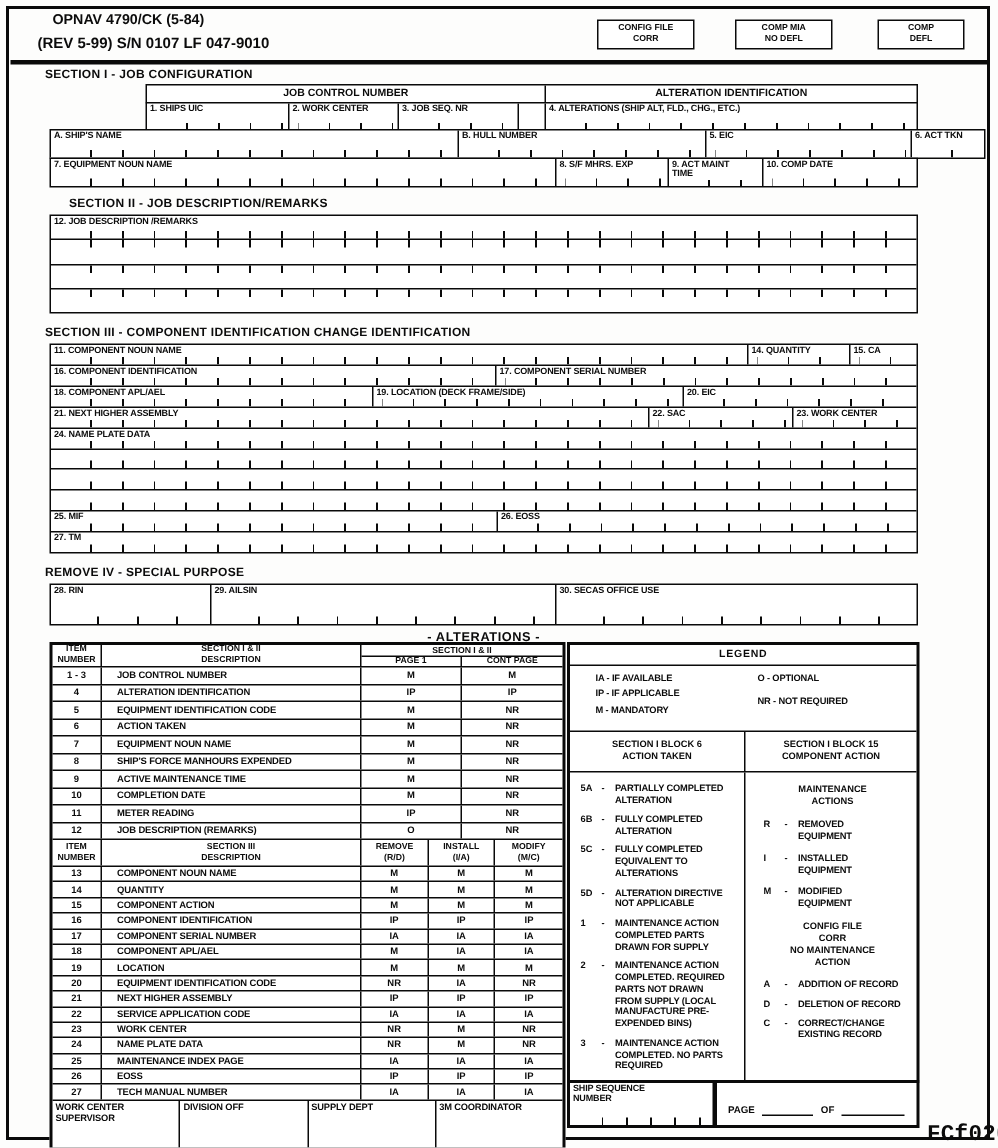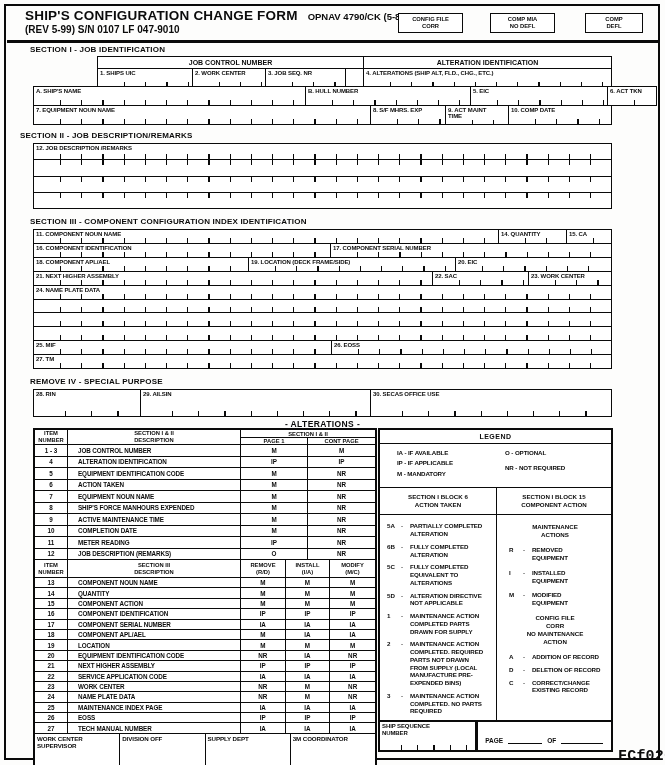--- a/index.html
+++ b/index.html
@@ -88,32 +88,31 @@
   .blank { display:inline-block; border-bottom:1px solid #0a0a0a; height:7px; }
   .figid { position:absolute; left:618px; top:748px; font-size:15px; font-weight:bold; letter-spacing:.2px;font-family:Liberation Mono, monospace; }
 </style>
 </head>
 <body>
 
 <div class="frame"></div>
 <div class="rule" style="top:40px"></div>
 
 <div class="abs" style="left:25px; top:8px; display:flex; align-items:baseline;">
-  <span class="form-title">SHIP'S CONFIGURATION CHANGE FORM</span>
   <span class="form-no">OPNAV 4790/CK (5-84)</span>
 </div>
 <div class="abs rev-line" style="left:25px; top:24px">(REV 5-99) S/N 0107 LF 047-9010</div>
 <div class="abs hdr-box" style="left:398px; top:13px; width:65px; height:20px">CONFIG FILE
 CORR</div>
 <div class="abs hdr-box" style="left:490px; top:13px; width:65px; height:20px">COMP MIA
 NO DEFL</div>
 <div class="abs hdr-box" style="left:585px; top:13px; width:58px; height:20px">COMP
 DEFL</div>
 
-<div class="abs sec-title" style="left:30px; top:45px">SECTION I - JOB IDENTIFICATION</div>
+<div class="abs sec-title" style="left:30px; top:45px">SECTION I - JOB CONFIGURATION</div>
 
 <div class="band abs" style="left:97px; top:56px; width:515px; height:12.5px">
   <div class="cell hc" style="width:266px">JOB CONTROL NUMBER</div>
   <div class="cell hc" style="flex:1">ALTERATION IDENTIFICATION</div>
 </div>
 
 <div class="band abs" style="left:97px; top:67.5px; width:515px; height:20px">
   <div class="cell" style="width:95px">
     <div class="lbl">1. SHIPS UIC</div>
     <div class="ticks"></div>
@@ -165,38 +164,38 @@
     <div class="lbl">9. ACT MAINT
 TIME</div>
     <div class="ticks"></div>
   </div>
   <div class="cell" style="flex:1">
     <div class="lbl">10. COMP DATE</div>
     <div class="ticks"></div>
   </div>
 </div>
 
-<div class="abs sec-title" style="left:20px; top:131px">SECTION II - JOB DESCRIPTION/REMARKS</div>
+<div class="abs sec-title" style="left:46px; top:131px">SECTION II - JOB DESCRIPTION/REMARKS</div>
 <div class="boxcol abs" style="left:33px; top:143px; width:579px; height:66px">
   <div class="trow" style="flex:1">
     <div class="lbl">12. JOB DESCRIPTION /REMARKS</div>
     <div class="ticks"></div>
   </div>
   <div class="trow" style="flex:1">
       <div class="ticks"></div>
     </div>
   <div class="trow" style="flex:1">
       <div class="ticks"></div>
     </div>
   <div class="trow" style="flex:1">
       <div class="ticks"></div>
     </div>
 </div>
 
-<div class="abs sec-title" style="left:30px; top:217px">SECTION III - COMPONENT CONFIGURATION INDEX IDENTIFICATION</div>
+<div class="abs sec-title" style="left:30px; top:217px">SECTION III - COMPONENT IDENTIFICATION CHANGE IDENTIFICATION</div>
 <div class="boxcol abs" style="left:33px; top:229px; width:579px; height:140px">
   <div class="r3row" style="flex:1">
     <div class="cell" style="flex:1">
       <div class="lbl">11. COMPONENT NOUN NAME</div>
       <div class="ticks"></div>
     </div>
     <div class="cell" style="width:68px">
       <div class="lbl">14. QUANTITY</div>
       <div class="ticks"></div>
     </div>

